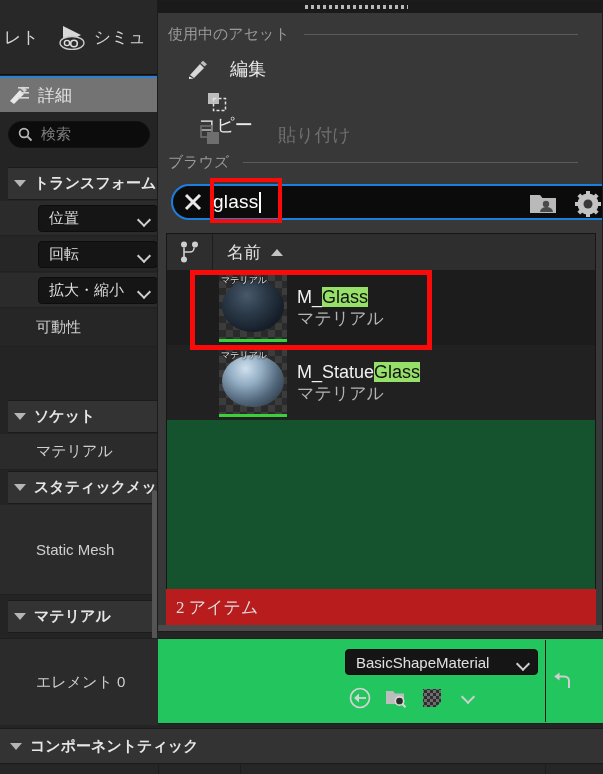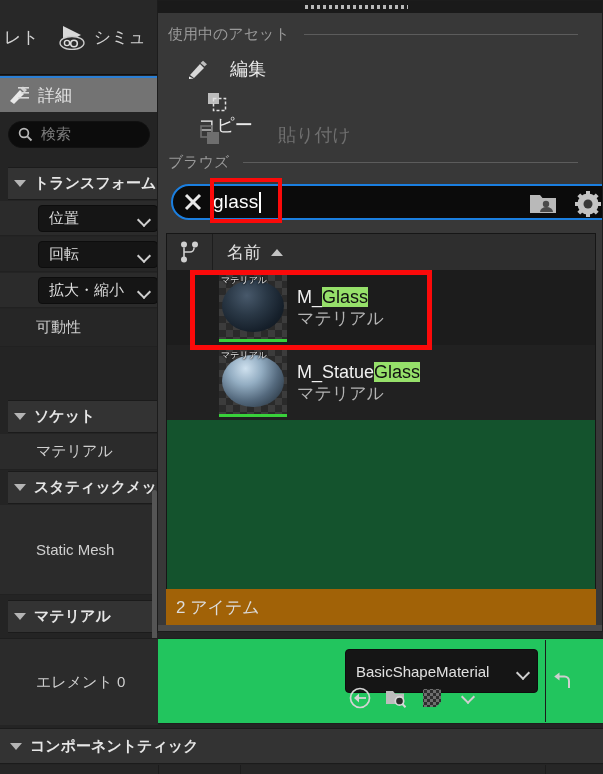--- a/index.html
+++ b/index.html
@@ -97,21 +97,21 @@
     position: relative; overflow: hidden;
   }
   .sphere {
     position: absolute; left: 7px; top: 3px; width: 58px; height: 58px; border-radius: 50%;
     background: radial-gradient(circle at 36% 28%, #ffffff 0%, #fbfbfb 38%, #ededed 62%, #d6d6d6 85%, #bdbdbd 100%);
     filter: blur(0.3px);
   }
   .thumb-bar { position: absolute; left: 0; bottom: 0; width: 75px; height: 4px; background: #39d03b; }
 
   .mat-combo {
-    position: absolute; left: 345px; top: 649px; width: 193px; height: 44px;
+    position: absolute; left: 345px; top: 649px; width: 193px; height: 26px;
     background: #151515; border: 1px solid #0d0d0d; border-radius: 4px;
     display: flex; align-items: center; justify-content: space-between; padding: 0 8px 0 10px;
   }
   .mat-combo span { color: #e0e0e0; font-size: 15px; }
 
   .mat-icons { position: absolute; left: 348px; top: 686px; display: flex; align-items: center; gap: 12px; }
   .mi { width: 24px; height: 24px; display: flex; align-items: center; justify-content: center; }
 
   .mat-divider { position: absolute; left: 545px; top: 640px; width: 1px; height: 82px; background: #1c1c1c; }
   .reset-arrow { position: absolute; left: 551px; top: 670px; width: 24px; height: 22px; }
@@ -205,21 +205,21 @@
   .asset-title .hl { background: #96e06a; color: #111111; }
   .asset-sub { font-size: 17px; color: #b4b4b4; line-height: 22px; }
 
   .hl-red-row {
     position: absolute; left: 190px; top: 270px; width: 242px; height: 80px;
     border: 5px solid #fb0a0a; pointer-events: none;
   }
 
   .item-count {
     position: absolute; left: 8px; top: 588px; width: 430px; height: 36px;
-    background: #a16207; display: flex; align-items: center; padding-left: 10px;
+    background: #b91c1c; display: flex; align-items: center; padding-left: 10px; font-family: Liberation Serif, serif;
   }
   .item-count span { color: #dcdcdc; font-size: 17px; }
 
   .popup-footer { position: absolute; left: 0; top: 624px; width: 444px; height: 8px; background: #4a4a4a; }
 
   svg { display: block; }
 </style>
 </head>
 <body>
 

